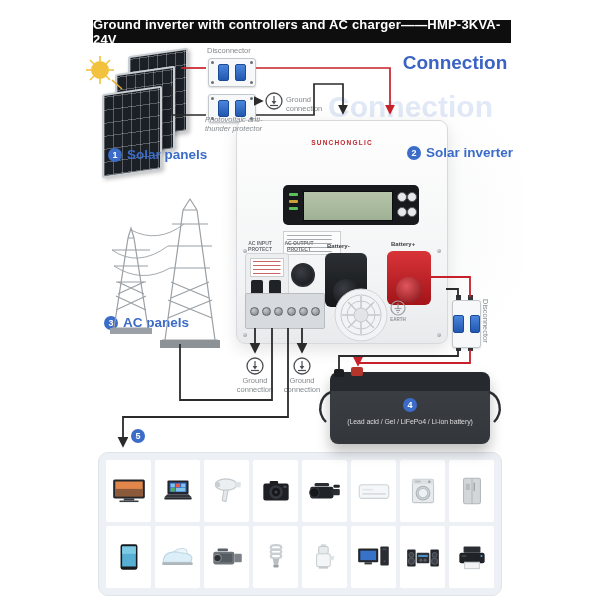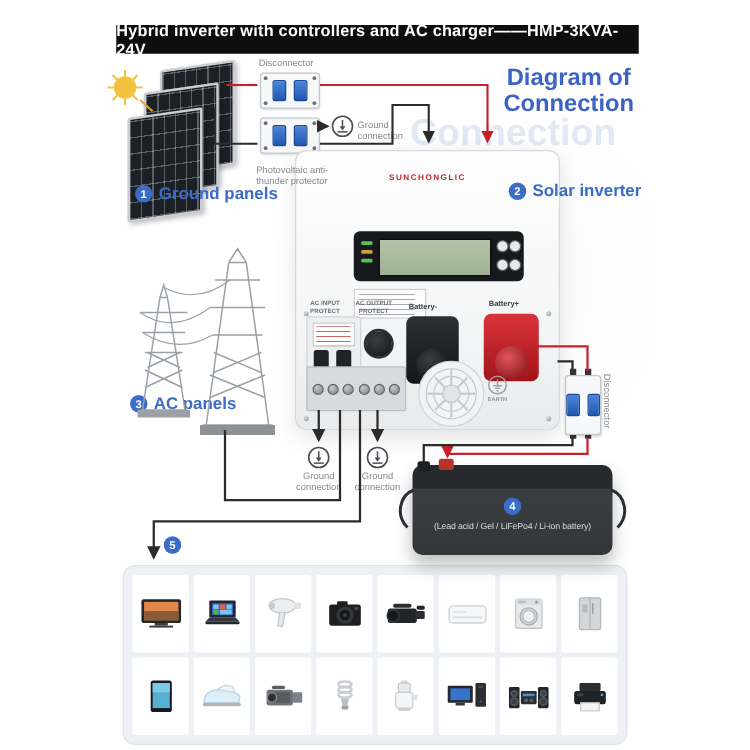--- a/index.html
+++ b/index.html
@@ -42,21 +42,21 @@
          font-size:9px;font-weight:bold;flex:0 0 14px;}
   .sec-text{color:#3a6cc8;font-size:13.5px;font-weight:bold;white-space:nowrap;}
   .lab-solar{left:108px;top:147px;}
   .lab-inverter{left:407px;top:145px;}
   .lab-ac{left:104px;top:315px;}
   .lab-appl{left:131px;top:429px;}
 
   
   .tiny{font-size:7.5px;color:#85898d;line-height:8.5px;z-index:7;}
   .lab-disc-top{left:207px;top:47px;}
-  .lab-pv{left:205px;top:132px;width:60px;}
+  .lab-pv{left:205px;top:116px;width:60px;font-style:italic;}
   .lab-gnd{width:46px;z-index:7;}
   .lab-gnd-top{left:286px;top:96px;text-align:left;}
   .lab-gnd-l{left:232px;top:377px;text-align:center;}
   .lab-gnd-r{left:279px;top:377px;text-align:center;}
   .lab-disc-v{left:481px;top:299px;height:50px;writing-mode:vertical-rl;
               font-size:7.5px;color:#85898d;z-index:7;}
 
   
   .brk{background:#f7f8f9;border:1px solid #c3c8cd;border-radius:3px;z-index:5;
        display:flex;align-items:center;justify-content:center;gap:6px;
@@ -143,25 +143,24 @@
 </head>
 <body>
 
 <div id="stage">
 
   <div class="abs photo-bg"></div>
 
   <div class="abs wm wm2">Connection</div>
 
   <div class="abs heading">
-    <div>Diagram of</div>
     <div>Connection</div>
   </div>
 
-  <div class="abs banner">Hybrid inverter with controllers and AC charger——HMP-3KVA-24V</div>
+  <div class="abs banner">Ground inverter with controllers and AC charger——HMP-3KVA-24V</div>
 
   <div class="abs panel p1"></div>
   <div class="abs panel p2"></div>
   <div class="abs panel p3"></div>
 
   <div class="abs tiny lab-disc-top">Disconnector</div>
   <div class="abs brk brk-h brk1">
     <span class="dot" style="left:2px;top:2px"></span>
       <span class="dot" style="right:2px;top:2px"></span>
     <span class="dot" style="left:2px;bottom:2px"></span>
@@ -420,21 +419,21 @@
           <rect x="6" y="10" width="24" height="10" rx="2" fill="#1f2226"></rect>
           <rect x="11" y="19" width="14" height="6" fill="#f2f4f5" stroke="#c9ced2"></rect>
           <rect x="8" y="12" width="5" height="2" rx="1" fill="#3c4147"></rect>
           <circle cx="27" cy="13" r="1" fill="#4aa0d8"></circle>
         </svg>
       </div>
     </div>
 
   <div class="abs sec lab-solar">
     <span class="badge">1</span>
-    <span class="sec-text">Ground panels</span>
+    <span class="sec-text">Solar panels</span>
   </div>
   <div class="abs sec lab-inverter">
     <span class="badge">2</span>
     <span class="sec-text">Solar inverter</span>
   </div>
   <div class="abs sec lab-ac">
     <span class="badge">3</span>
     <span class="sec-text">AC panels</span>
   </div>
   <div class="abs sec lab-appl">

